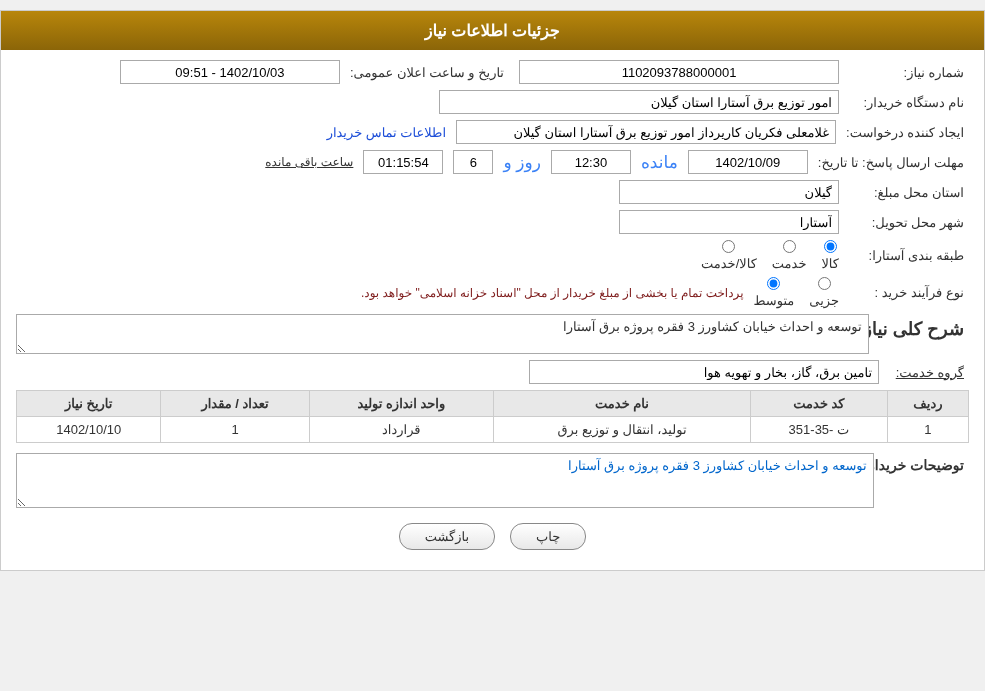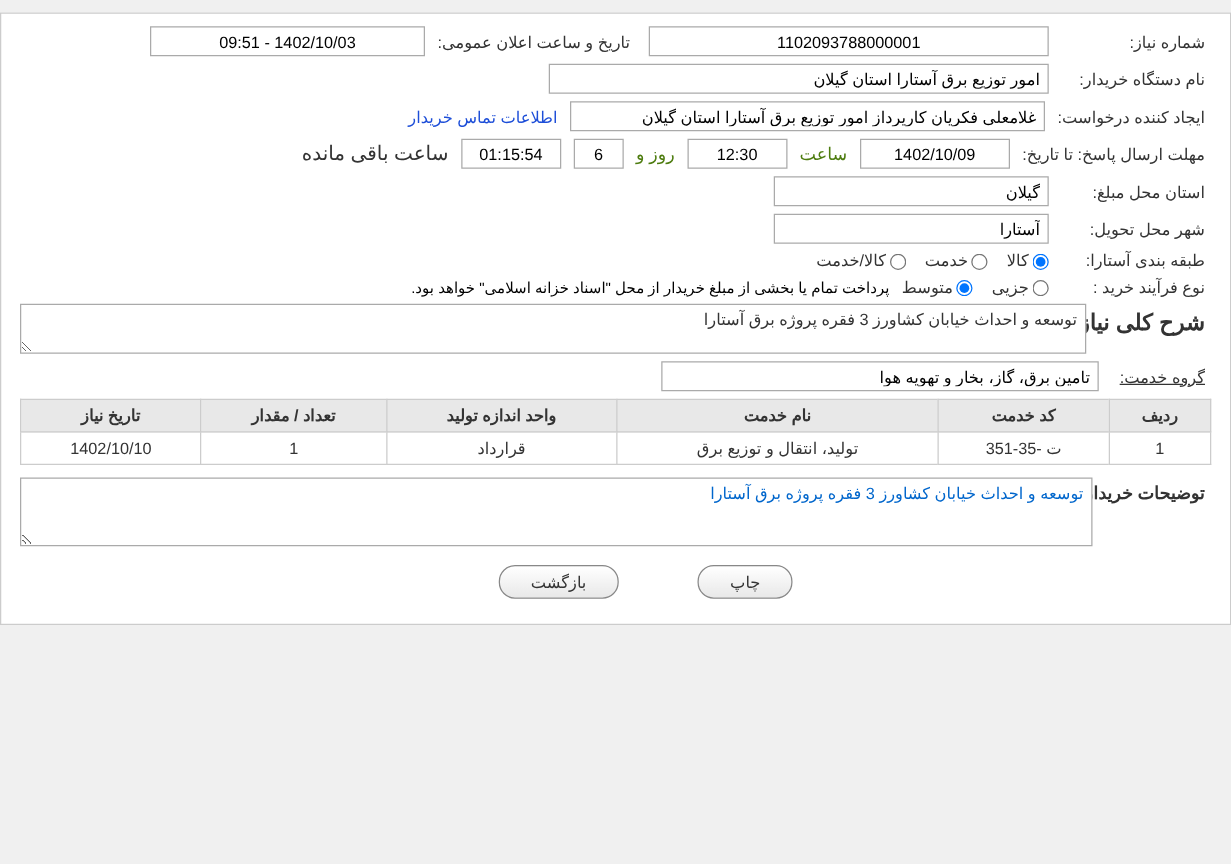--- a/index.html
+++ b/index.html
@@ -63,22 +63,23 @@
     }
 
     
     .radio-group {
       display: flex;
       gap: 15px;
       align-items: center;
     }
     .radio-item {
       display: flex;
-      align-items: flex-end;
+      align-items: center;
       gap: 3px;
+      flex-direction: column;
     }
     .radio-item input[type=radio] { margin: 0; }
 
     
     .data-table {
       width: 100%;
       border-collapse: collapse;
       margin-top: 5px;
     }
     .data-table th {
@@ -117,42 +118,42 @@
       margin-top: 15px;
       margin-bottom: 10px;
     }
     .btn {
       padding: 5px 25px;
       font-size: 13px;
       font-family: Tahoma, Arial, sans-serif;
       border: 1px solid #888;
       cursor: pointer;
       border-radius: 13px;
-      margin-left: 48px;
     }
     .btn-print {
       background: linear-gradient(to bottom, #fff, #e8e8e8);
       color: #333;
     }
     .btn-back {
       background: linear-gradient(to bottom, #fff, #e8e8e8);
       color: #333;
     }
 
     .link-blue { color: #1d4ed8; text-decoration: none; cursor: pointer; }
 
     .remaining-label {
       color: #333;
-      font-size: 16px;
+      font-size: 12px;
       white-space: nowrap;
+      text-decoration: underline;
     }
 
     .col-label {
-      font-size: 14px;
-      color: #4d7c0f;
+      font-size: 17px;
+      color: #3b82f6;
       white-space: nowrap;
     }
 
     .group-service {
       display: flex;
       align-items: center;
       margin-bottom: 6px;
     }
     .group-service .label { min-width: 90px; text-decoration: underline; }
 
@@ -180,20 +181,23 @@
     .flex-row { display: flex; align-items: center; }
     .gap-10 { gap: 10px; }
     .mb-6 { margin-bottom: 6px; }
     .text-blue { color: #0066cc; }
   </style>
 </head>
 <body>
 
 <div class="page-wrapper">
 
+  <div class="page-header">
+    <span>جزئیات اطلاعات نیاز</span>
+  </div>
 
   <div class="content">
 
     <div class="flex-row gap-10 mb-6">
       <span class="label">شماره نیاز:</span>
       <input class="input-field wide" type="text" readonly="" style="text-align: center;" value="1102093788000001">
       <span class="label" style="min-width:150px; text-align:right;">تاریخ و ساعت اعلان عمومی:</span>
       <input class="input-field medium" type="text" readonly="" style="text-align: center;" value="1402/10/03 - 09:51">
     </div>
 
@@ -204,21 +208,21 @@
 
     <div class="flex-row gap-10 mb-6">
       <span class="label">ایجاد کننده درخواست:</span>
       <input class="input-field" type="text" readonly="" style="width: 380px; text-align: right;" value="غلامعلی فکریان کاریرداز امور توزیع برق آستارا استان گیلان">
       <span class="link-blue">اطلاعات تماس خریدار</span>
     </div>
 
     <div class="flex-row gap-10 mb-6" style="flex-wrap:wrap;">
       <span class="label" style="min-width:140px;">مهلت ارسال پاسخ: تا تاریخ:</span>
       <input class="input-field small" type="text" readonly="" style="text-align: center;" value="1402/10/09">
-      <span class="col-label">ساعت</span>
+      <span class="col-label">مانده</span>
       <input class="input-field xsmall" type="text" readonly="" style="text-align: center;" value="12:30">
       <span class="col-label">روز و</span>
       <input class="input-field" type="text" readonly="" style="width: 40px; text-align: center;" value="6">
       <input class="input-field" type="text" readonly="" style="width: 80px; text-align: center;" value="01:15:54">
       <span class="remaining-label">ساعت باقی مانده</span>
     </div>
 
     <div class="flex-row gap-10 mb-6">
       <span class="label">استان محل مبلغ:</span>
       <input class="input-field medium" type="text" readonly="" style="text-align: right;" value="گیلان">
@@ -252,21 +256,21 @@
       <div class="radio-group">
         <div class="radio-item">
           <input type="radio" name="farayand" style="">
           <span>جزیی</span>
         </div>
         <div class="radio-item">
           <input type="radio" name="farayand" checked="" style="">
           <span>متوسط</span>
         </div>
       </div>
-      <span style="font-size:12px; color:#000000;">پرداخت تمام یا بخشی از مبلغ خریدار از محل "اسناد خزانه اسلامی" خواهد بود.</span>
+      <span style="font-size:12px; color:#7f1d1d;">پرداخت تمام یا بخشی از مبلغ خریدار از محل "اسناد خزانه اسلامی" خواهد بود.</span>
     </div>
 
     <div class="sharh-row mb-6">
       <span class="label" style="font-weight:bold; font-size:18px;">شرح کلی نیاز:</span>
       <textarea class="textarea-field" rows="2" style="color: rgb(51, 51, 51);">توسعه و احداث خیابان کشاورز 3 فقره پروژه برق آستارا</textarea>
     </div>
 
 
     <div class="group-service mb-6">
       <span class="label">گروه خدمت:</span>

